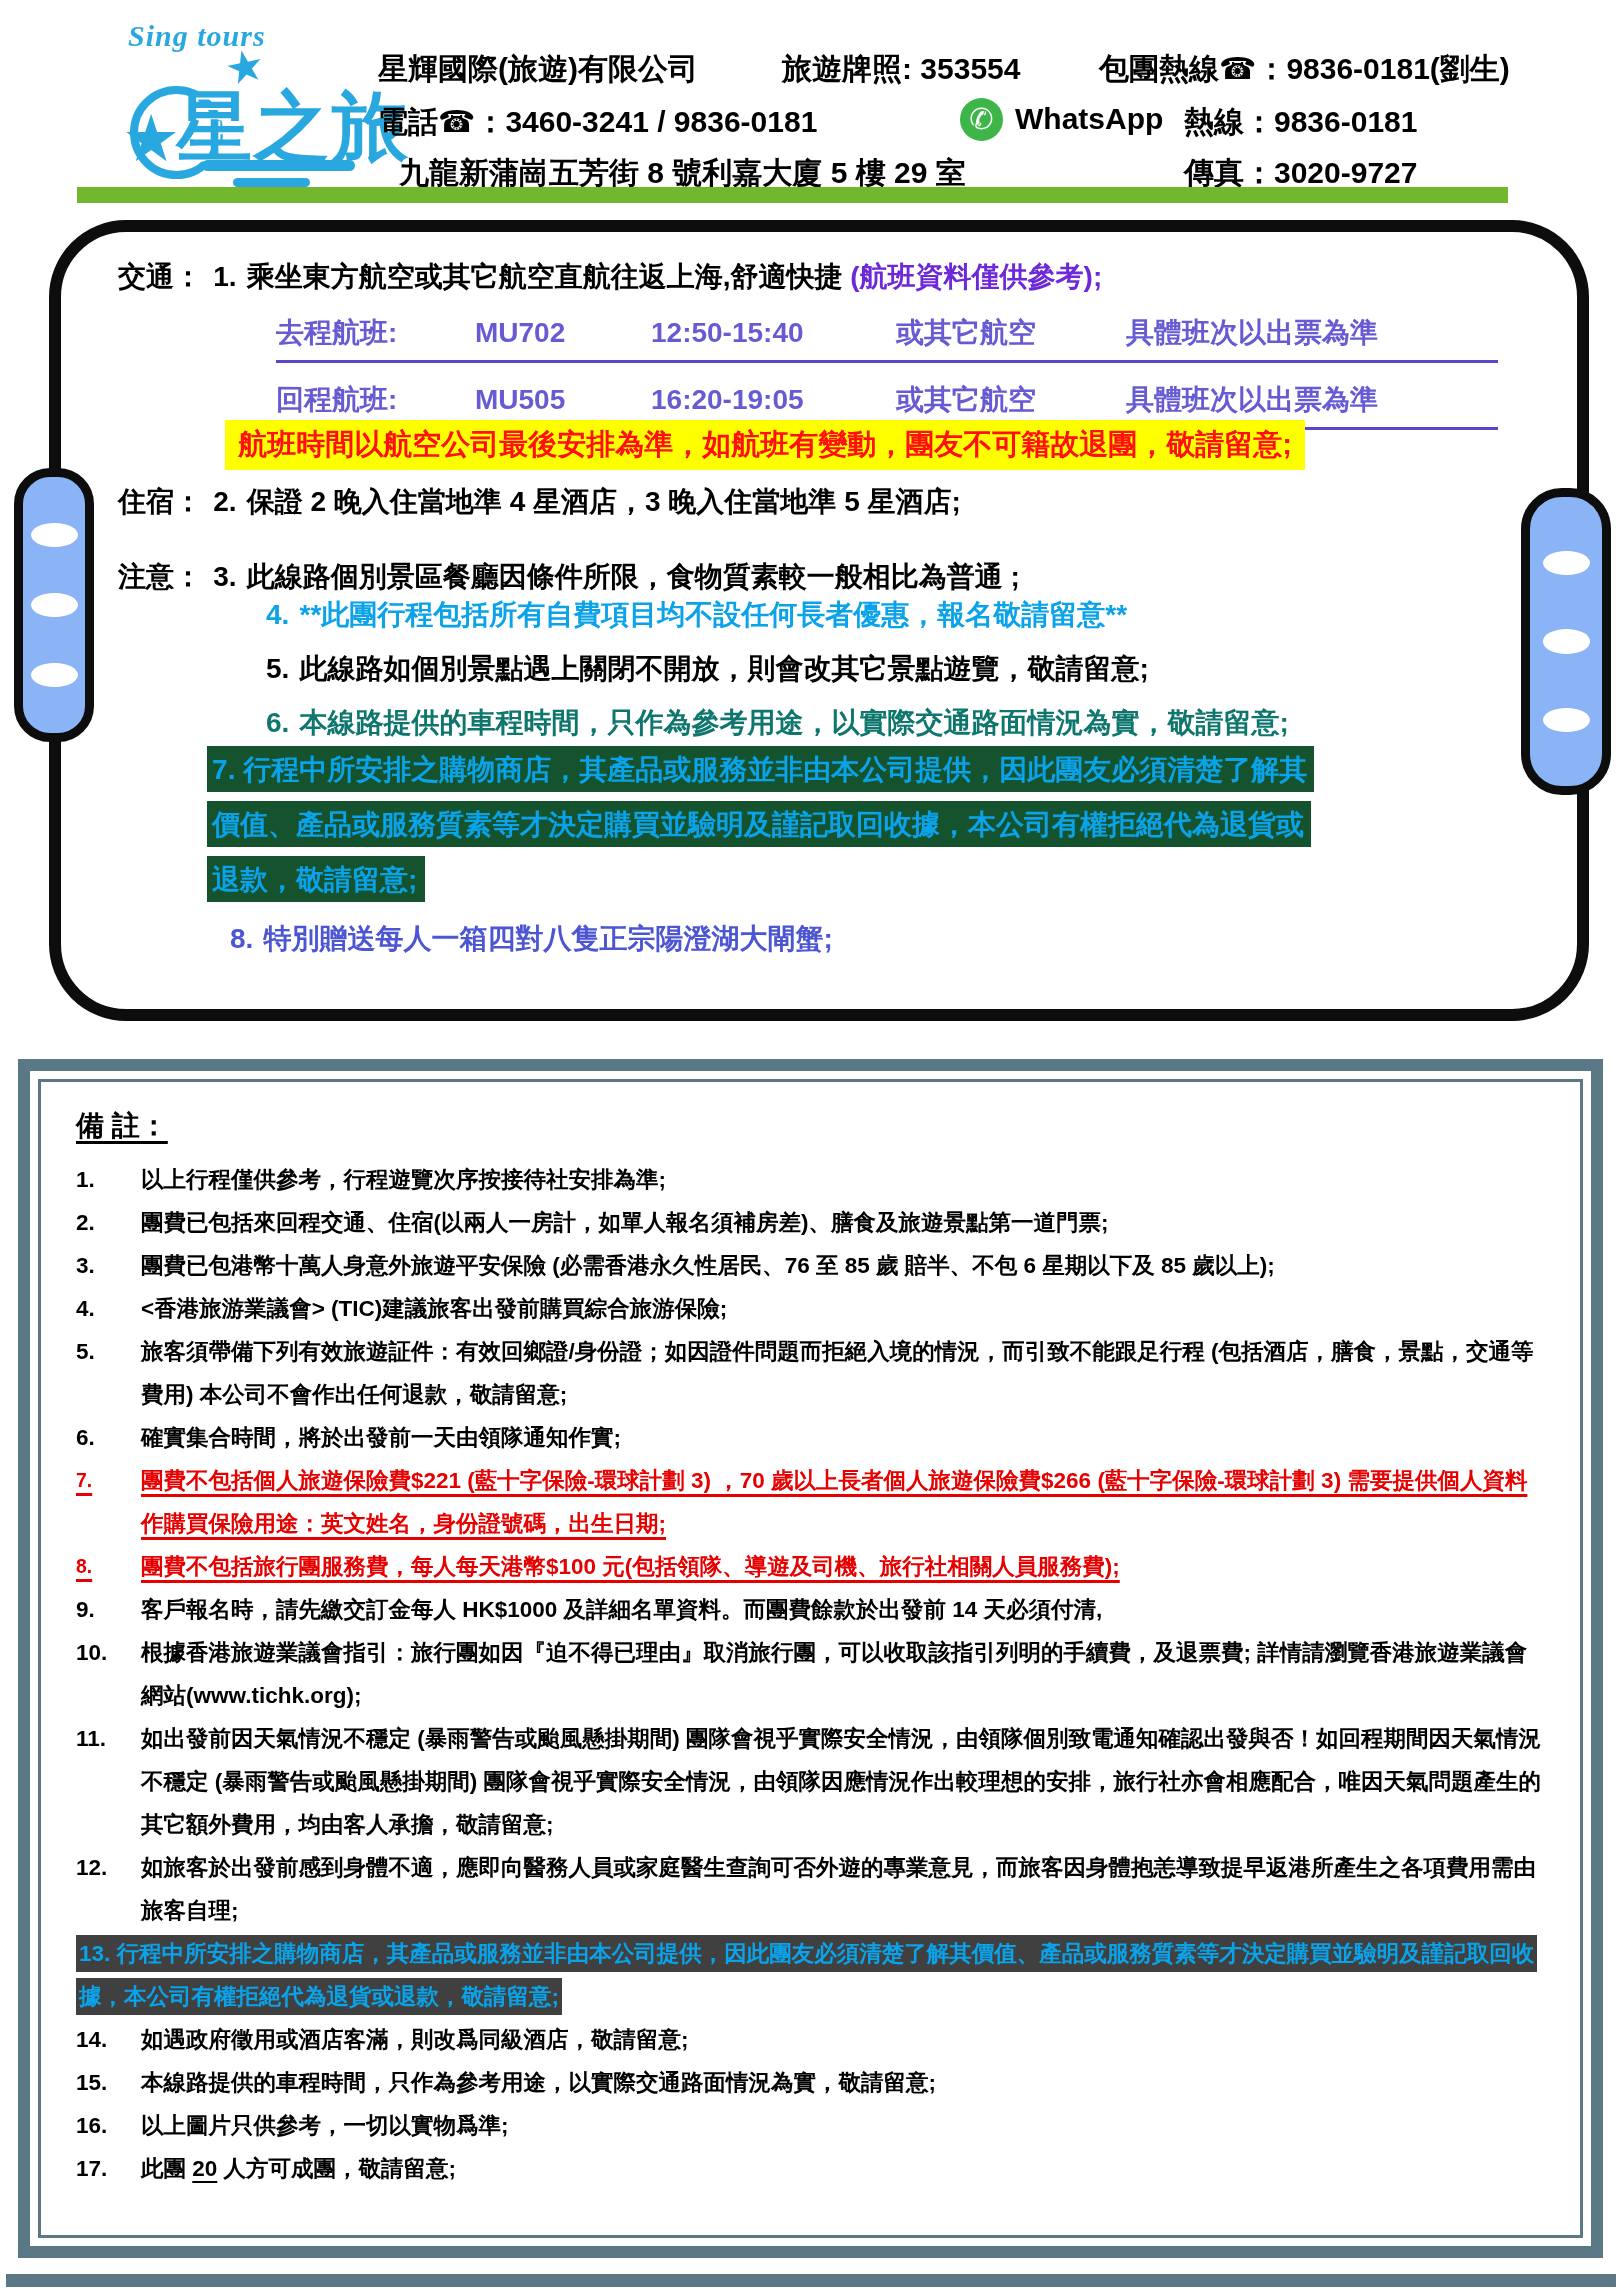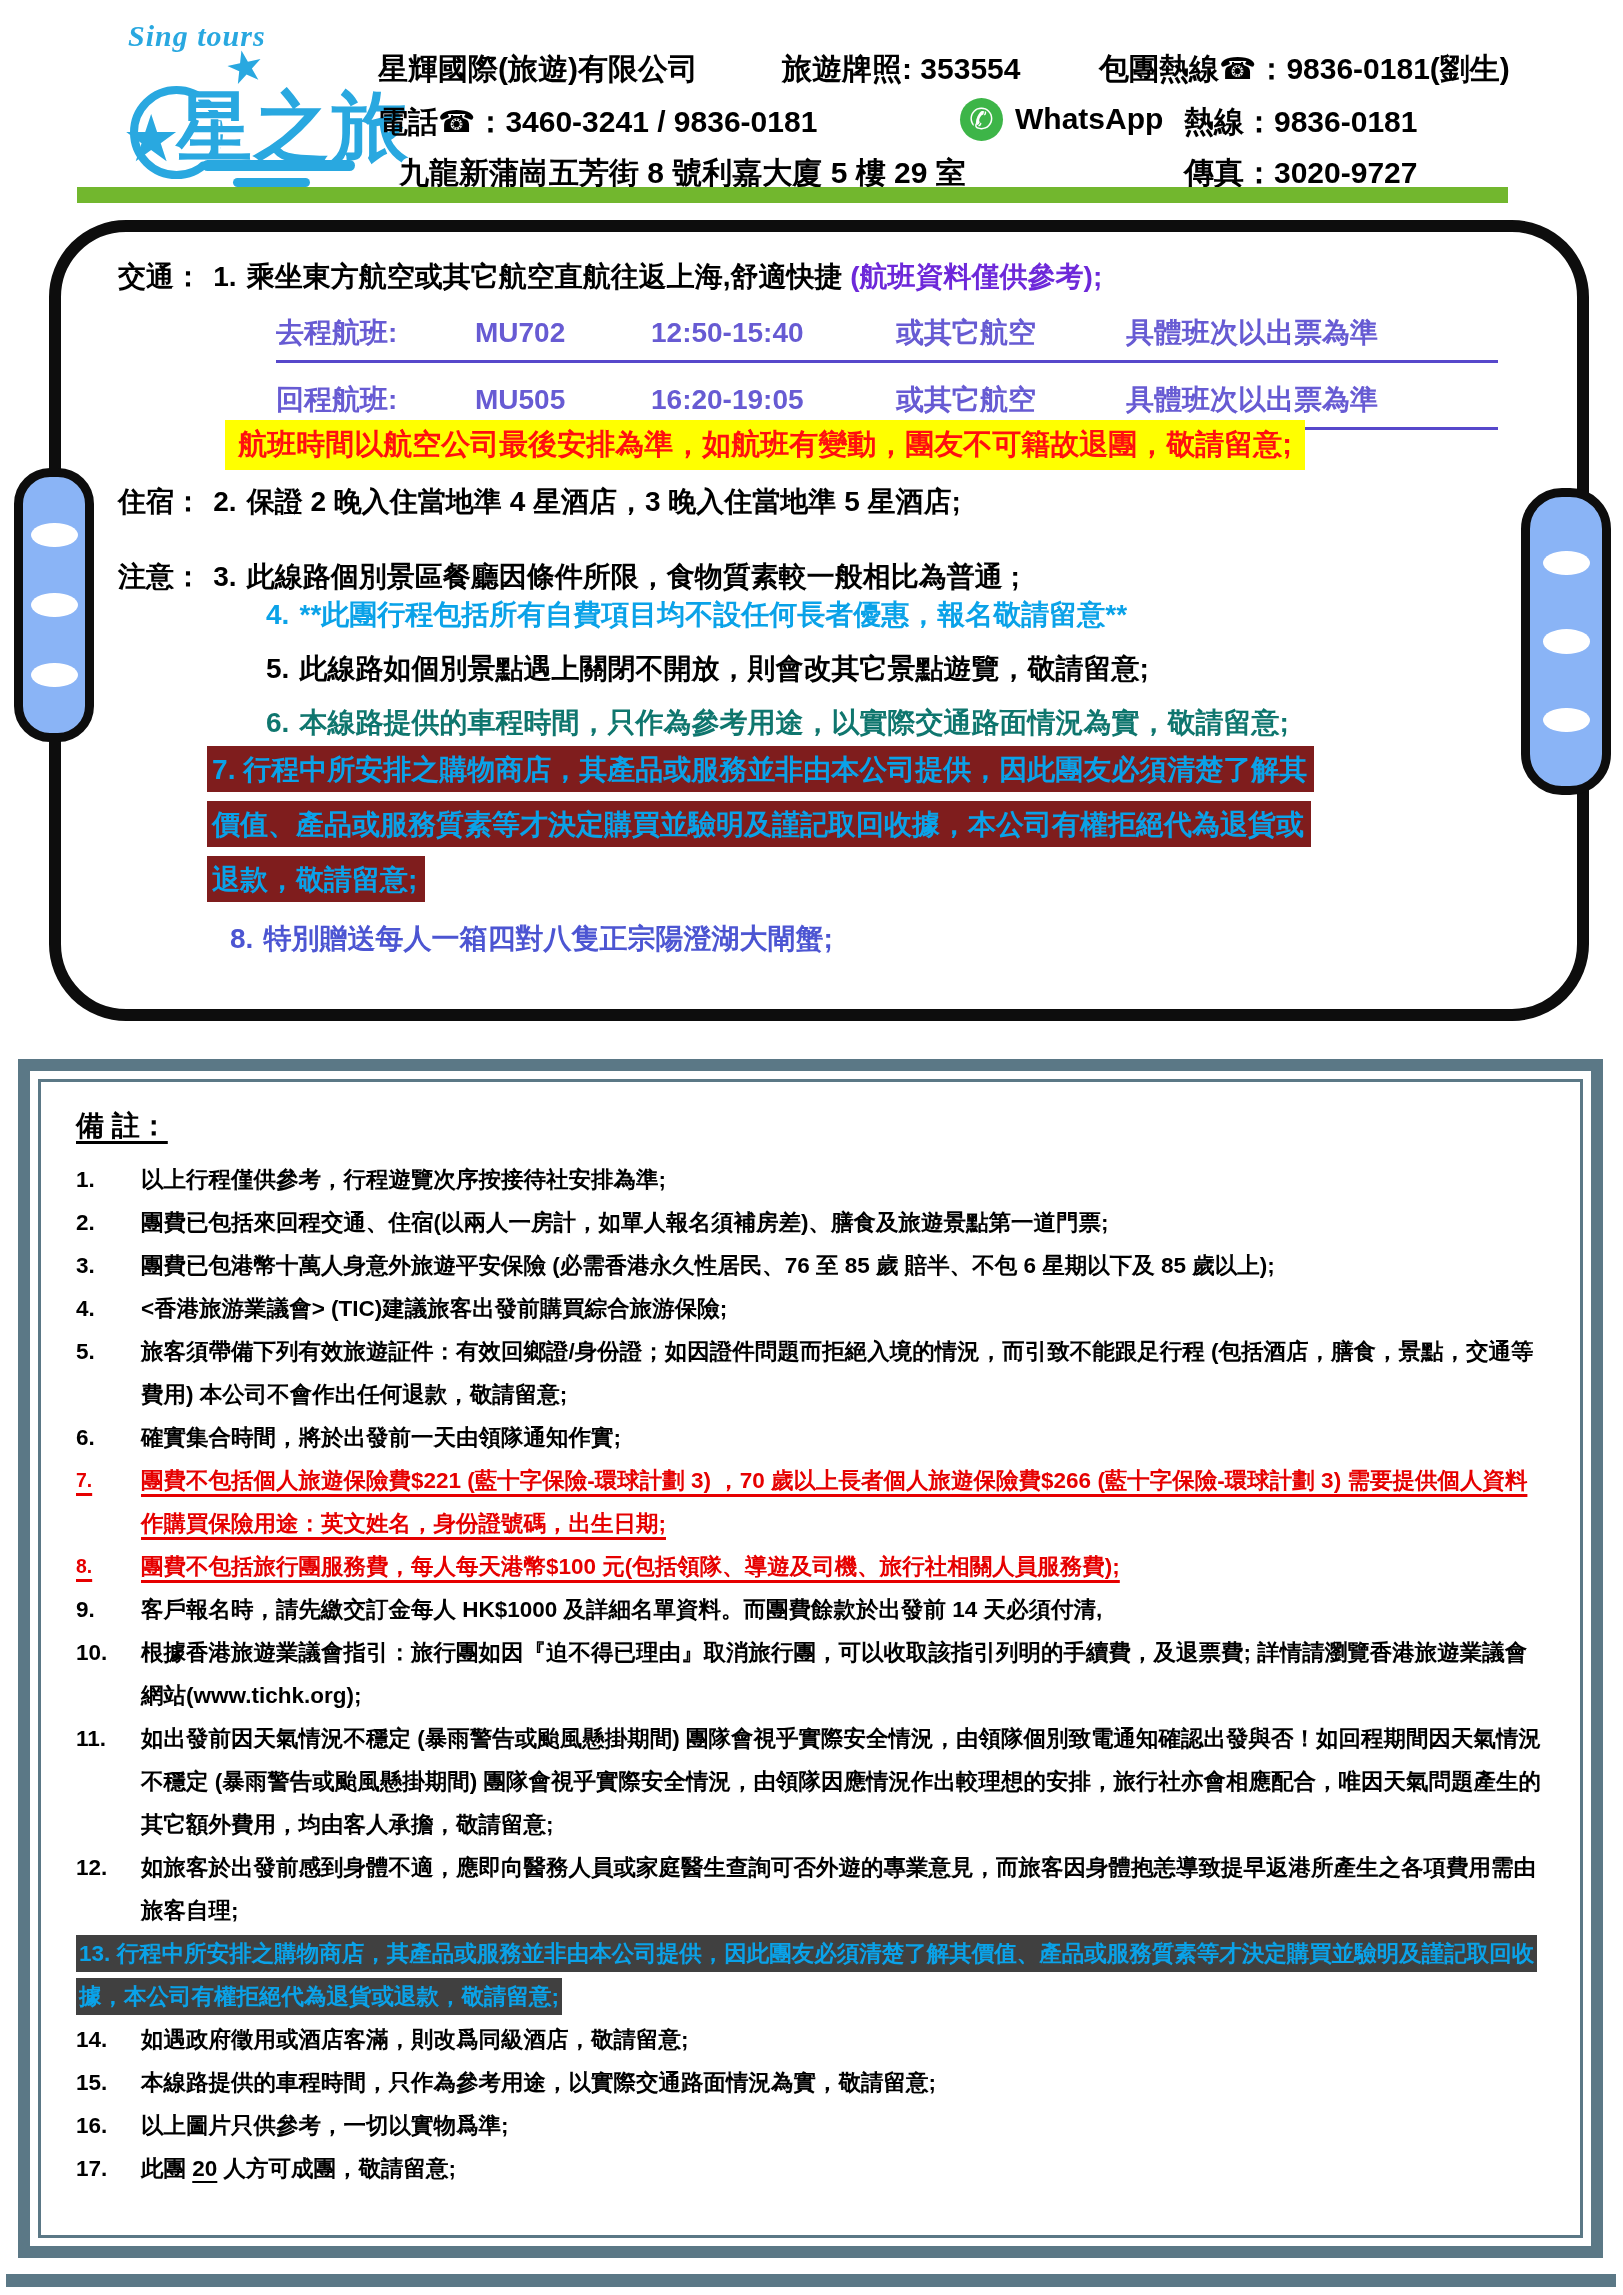--- a/index.html
+++ b/index.html
@@ -46,21 +46,21 @@
   .f-label{display:inline-block;width:199px;}
   .f-code{display:inline-block;width:176px;}
   .f-time{display:inline-block;width:245px;}
   .f-alt{display:inline-block;width:230px;}
   .warn-band{left:225px;top:420px;background:#ffff00;color:#ff0f0f;font-size:29px;
     padding:5.1px 13.3px;white-space:nowrap;z-index:4;}
   .blue-txt{color:#0aa2e8;}
   .orange-txt{color:#0f766e;}
   .item7-wrap{left:207px;top:742px;z-index:4;}
   .item7-line{height:55px;line-height:55px;}
-  .item7-line span{background:#7f1d1d;color:#0aa2e8;font-size:28px;padding:8.2px 7.2px 7.2px 5.1px;white-space:nowrap;}
+  .item7-line span{background:#14532d;color:#0aa2e8;font-size:28px;padding:8.2px 7.2px 7.2px 5.1px;white-space:nowrap;}
   .item8-txt{color:#4c55d2;}
 
   
   .box2{left:38px;top:1079px;width:1539px;height:1153px;border:3.6px solid #5b7886;
     outline:12.3px solid #5b7886;outline-offset:8.2px;background:#fff;z-index:2;}
   .box2-inner{padding:24.5px 31px 0 35px;}
   .b2-title{font-size:28px;text-decoration:underline;text-underline-offset:6.1px;
     text-decoration-thickness:2.6px;margin-bottom:13.3px;}
   .remark{position:relative;padding-left:65px;font-size:22.5px;line-height:43px;}
   .remark .rnum{position:absolute;left:0;top:0;}

